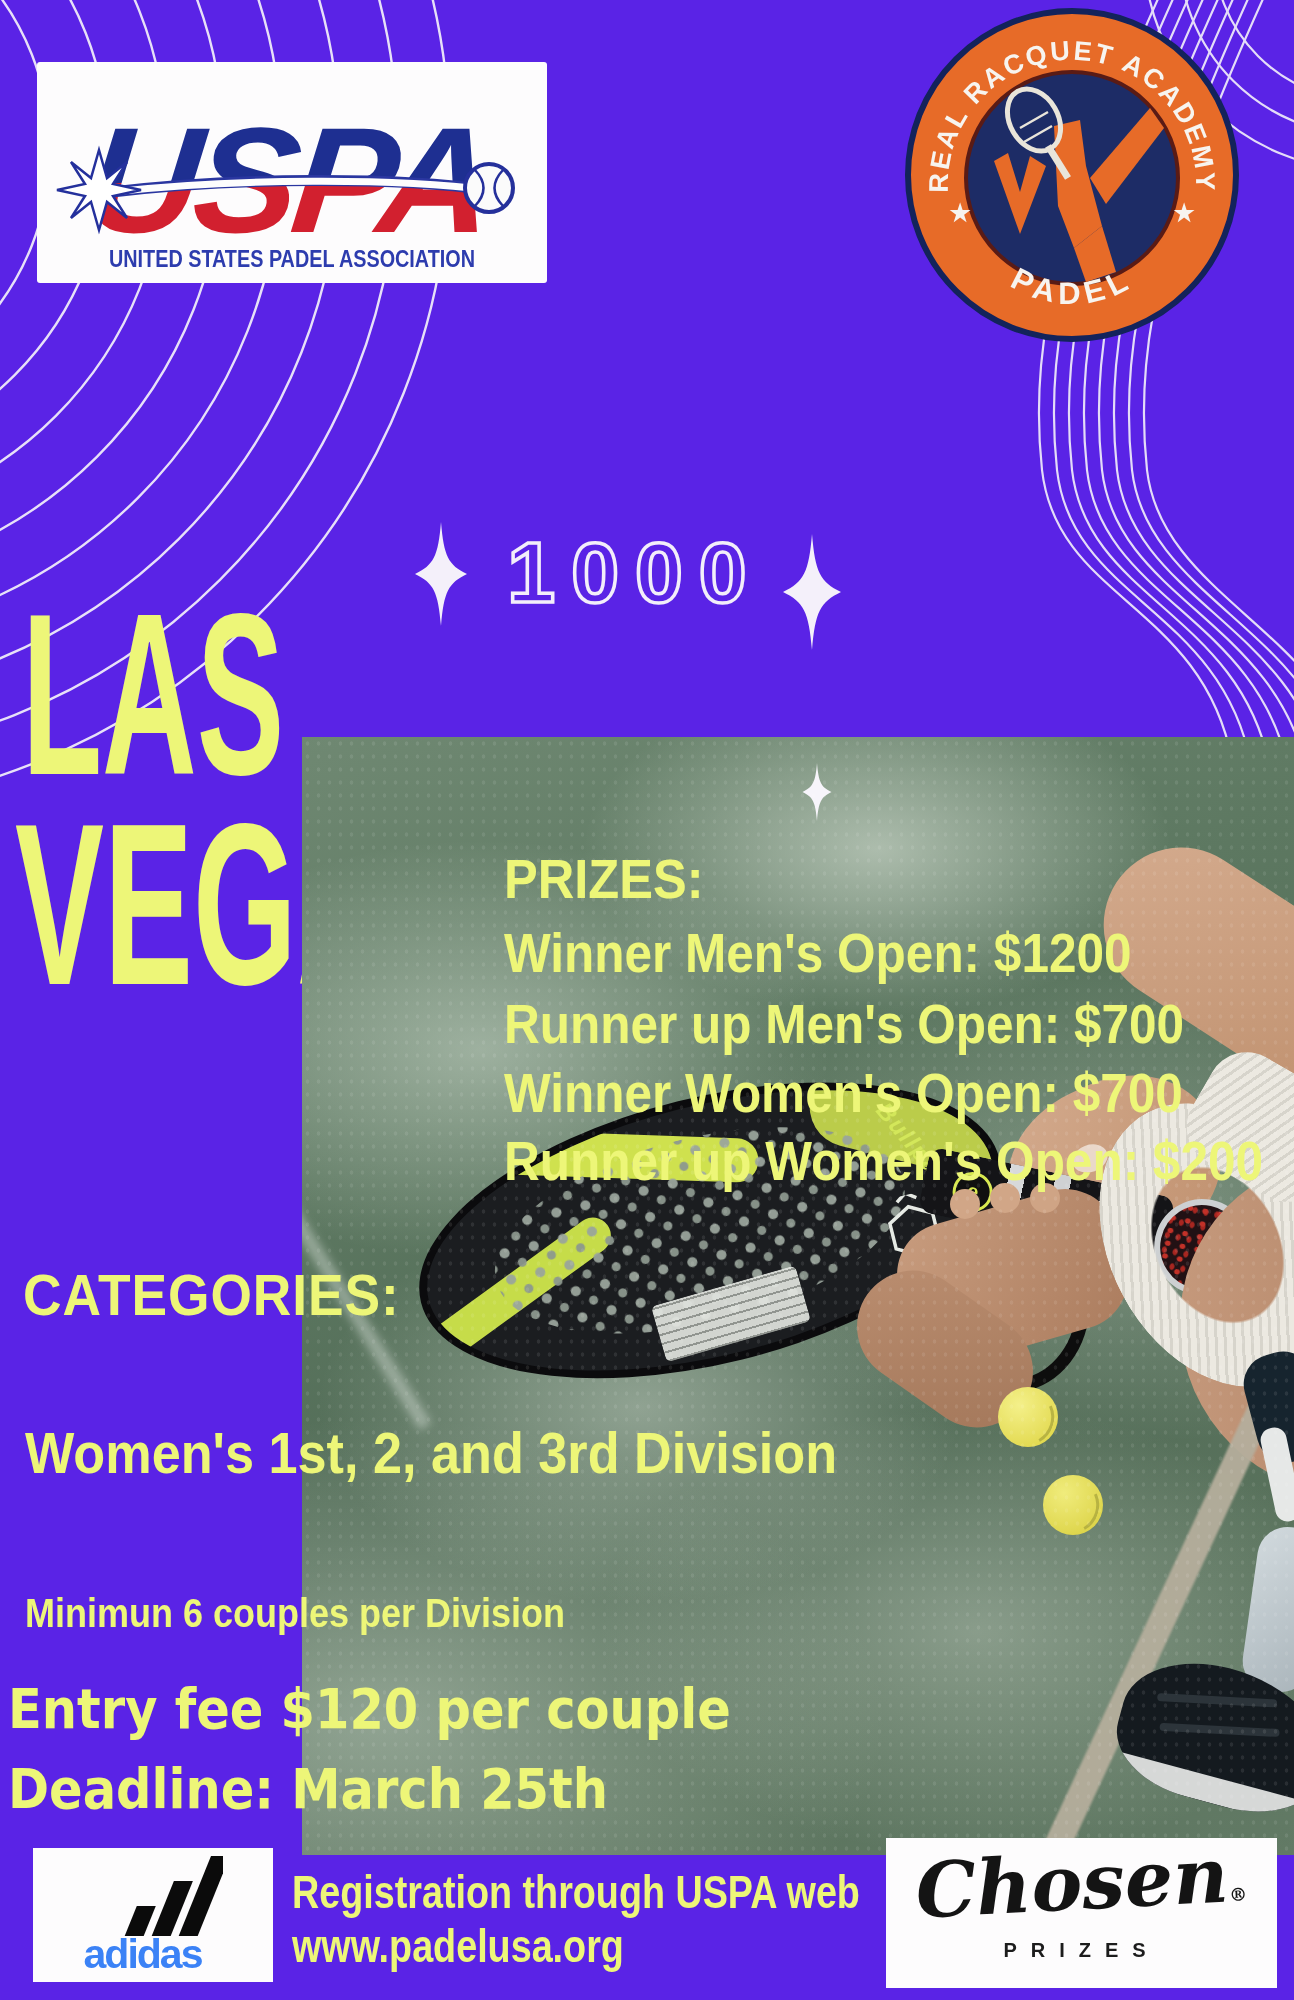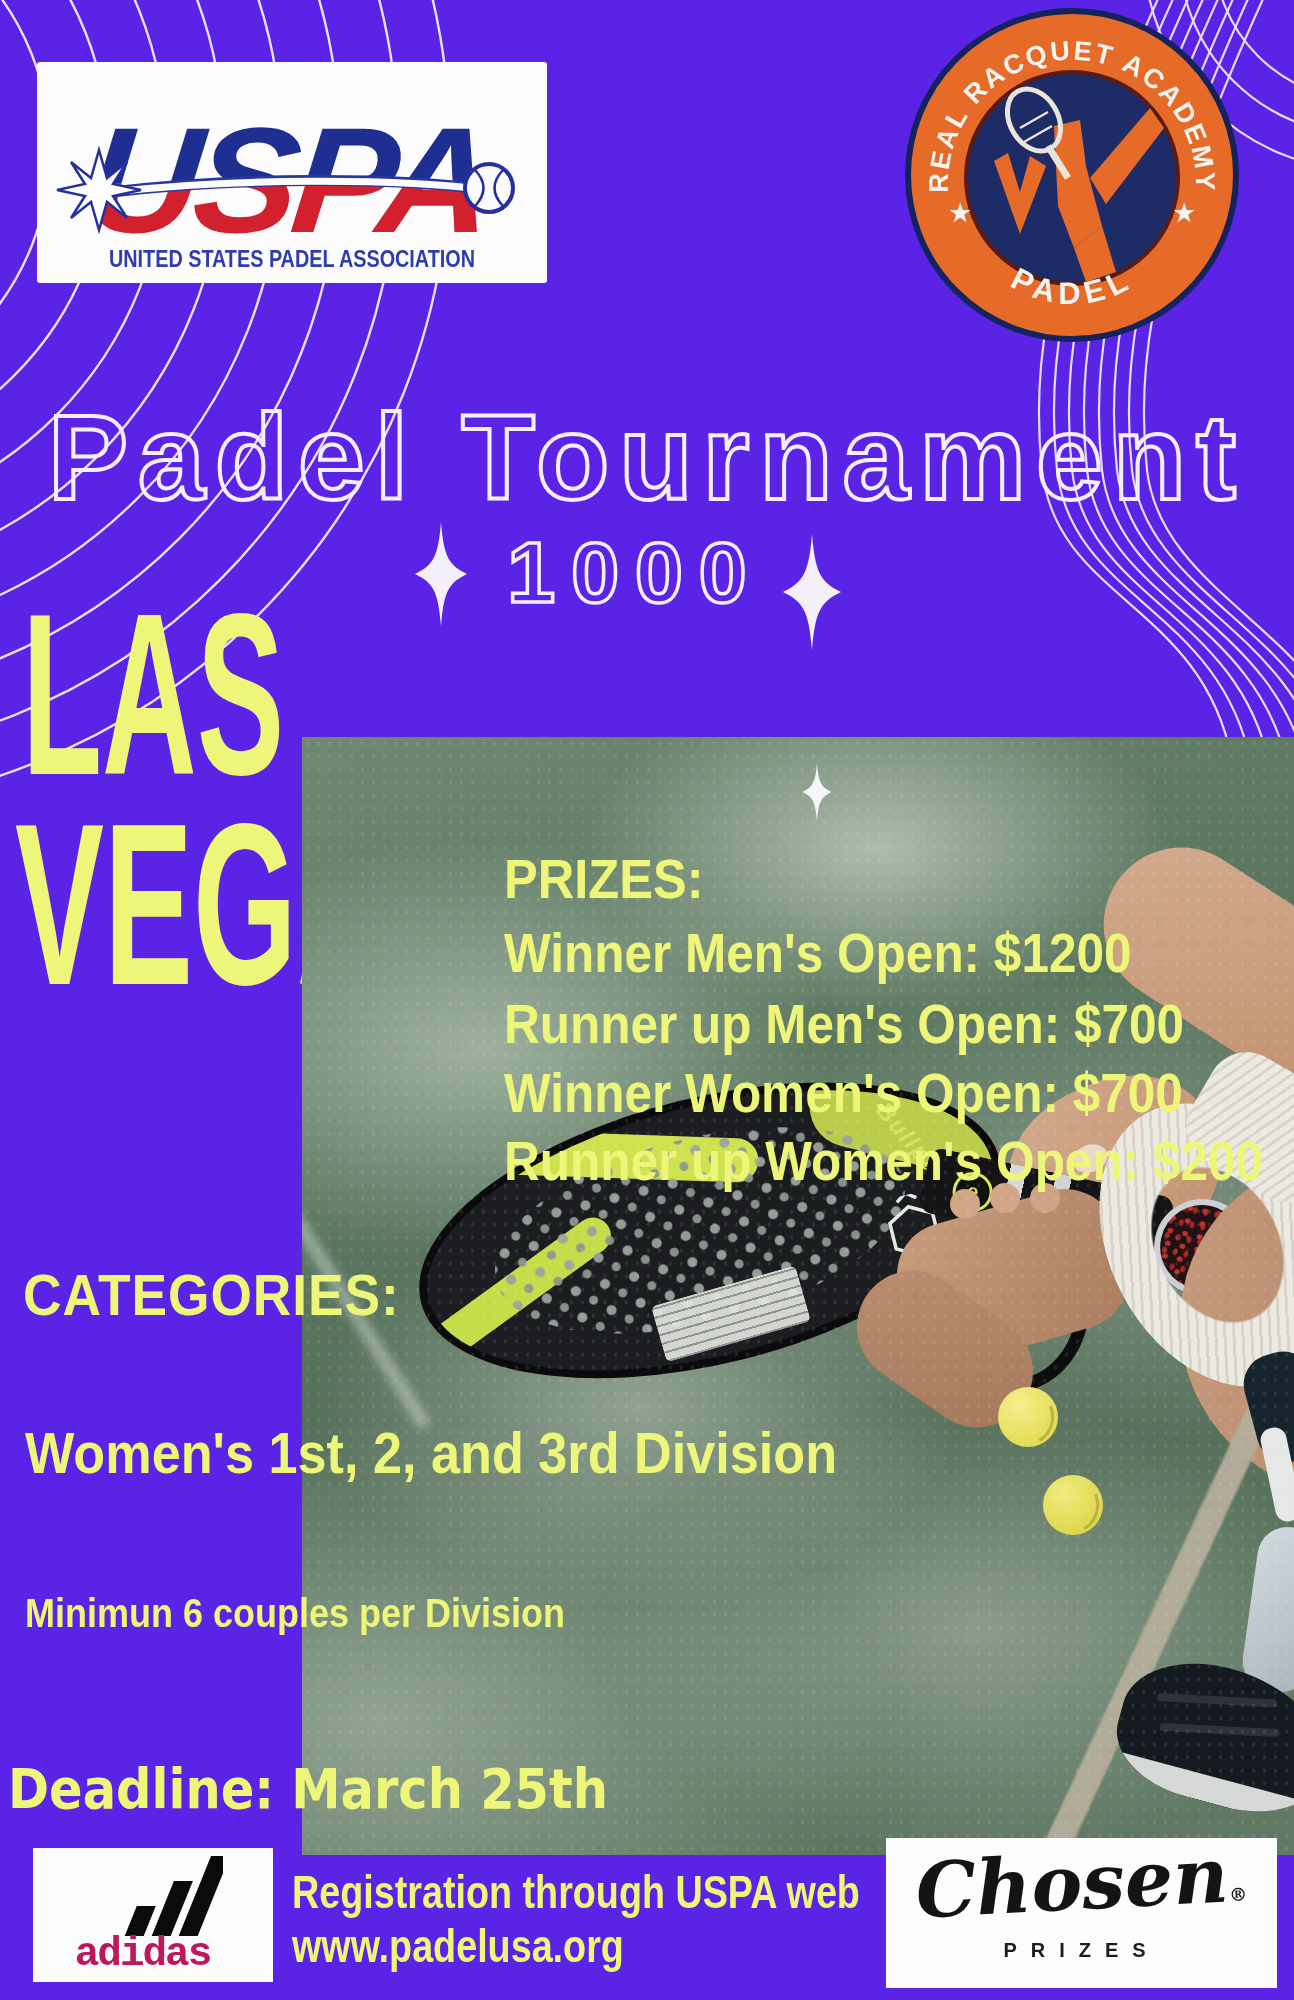--- a/index.html
+++ b/index.html
@@ -121,21 +121,20 @@
       <polygon points="18,-8 78,-78 92,-58 34,18" fill="#e76b28"></polygon>
       <polygon points="2,62 30,40 44,86 14,96" fill="#e76b28"></polygon>
       <g fill="none" stroke="#e9e5da" stroke-width="5">
         <ellipse cx="-38" cy="-66" rx="24" ry="33" transform="rotate(-30 -38 -66)"></ellipse>
         <path d="M-24 -40 L-4 -8" stroke-width="7"></path>
         <path d="M-52 -58 L-24 -74 M-48 -44 L-20 -60" stroke-width="2.5"></path>
       </g>
     </g>
   </svg>
 
-  <div class="abs outline-txt nowrap" style="left:0;top:397px;width:1294px;text-align:center;font-size:120px;line-height:120px;letter-spacing:10px;">Padel Tournament</div>
 
   <svg class="abs" style="left:415px;top:518px;" width="52" height="112" viewBox="0 0 64 128">
     <path d="M32 0 C35.5 42 41 53 64 64 C41 75 35.5 86 32 128 C28.5 86 23 75 0 64 C23 53 28.5 42 32 0 Z" fill="#f4f0fa"></path>
   </svg>
   <div class="abs outline-txt nowrap" style="left:495px;top:529px;width:280px;text-align:center;font-size:86px;line-height:86px;letter-spacing:16px;-webkit-text-stroke-width:3.5px;">1000</div>
   <svg class="abs" style="left:783px;top:532px;" width="58" height="120" viewBox="0 0 64 128">
     <path d="M32 0 C35.5 42 41 53 64 64 C41 75 35.5 86 32 128 C28.5 86 23 75 0 64 C23 53 28.5 42 32 0 Z" fill="#f4f0fa"></path>
   </svg>
 
   <div class="abs yellow heavy nowrap" style="left:22px;top:580px;font-size:230px;line-height:230px;">
@@ -234,33 +233,36 @@
   <div class="abs yellow heavy nowrap" style="left:23px;top:1266px;font-size:58px;line-height:58px;letter-spacing:1px;">
     <span class="condX" style="transform:scaleX(0.92);">CATEGORIES:</span>
   </div>
   <div class="abs yellow heavy nowrap" style="left:25px;top:1424px;font-size:58px;line-height:58px;">
     <span class="condX" style="transform:scaleX(0.9);">Women's 1st, 2, and 3rd Division</span>
   </div>
   <div class="abs yellow heavy nowrap" style="left:25px;top:1584px;font-size:40px;line-height:58px;text-align:center;">
     <span class="condX" style="transform:scaleX(0.9);">Minimun 6 couples per Division</span>
   </div>
 
+  <div class="abs yellow heavy nowrap" style="left:8px;top:1682px;font-size:55px;line-height:55px;font-family:'DejaVu Sans',sans-serif;">
+    <span class="condX" style="transform:scaleX(0.9);">Entry fee $120 per couple</span>
+  </div>
   <div class="abs yellow heavy nowrap" style="left:8px;top:1762px;font-size:55px;line-height:55px;font-family:'DejaVu Sans',sans-serif;text-align:right;">
     <span class="condX" style="transform:scaleX(0.9);">Deadline: March 25th</span>
   </div>
 
   <div class="abs white-card" style="left:33px;top:1848px;width:240px;height:134px;">
     <svg class="abs" style="left:60px;top:6px;" width="130" height="82" viewBox="0 0 130 82">
       <g transform="translate(34,2) skewX(-22)" fill="#0b0b0b">
         <rect x="30" y="50" width="19" height="30"></rect>
         <rect x="57" y="25" width="19" height="55"></rect>
         <rect x="84" y="0" width="19" height="80"></rect>
       </g>
     </svg>
-    <div class="abs heavy" style="left:0;top:86px;width:219px;text-align:center;font-size:41px;letter-spacing:-2px;color:#be185d;line-height:41px;font-family:Liberation Mono, monospace;">adidas</div>
+    <div class="abs heavy" style="left:0;top:86px;width:219px;text-align:center;font-size:41px;letter-spacing:-2px;color:#3b82f6;line-height:41px;">adidas</div>
   </div>
 
   <div class="abs yellow heavy nowrap" style="left:292px;top:1869px;font-size:46px;line-height:46px;">
     <span class="condX" style="transform:scaleX(0.82);">Registration through USPA web</span>
   </div>
   <div class="abs yellow heavy nowrap" style="left:292px;top:1923px;font-size:46px;line-height:46px;">
     <span class="condX" style="transform:scaleX(0.82);">www.padelusa.org</span>
   </div>
 
   <div class="abs white-card" style="left:886px;top:1838px;width:391px;height:150px;">

